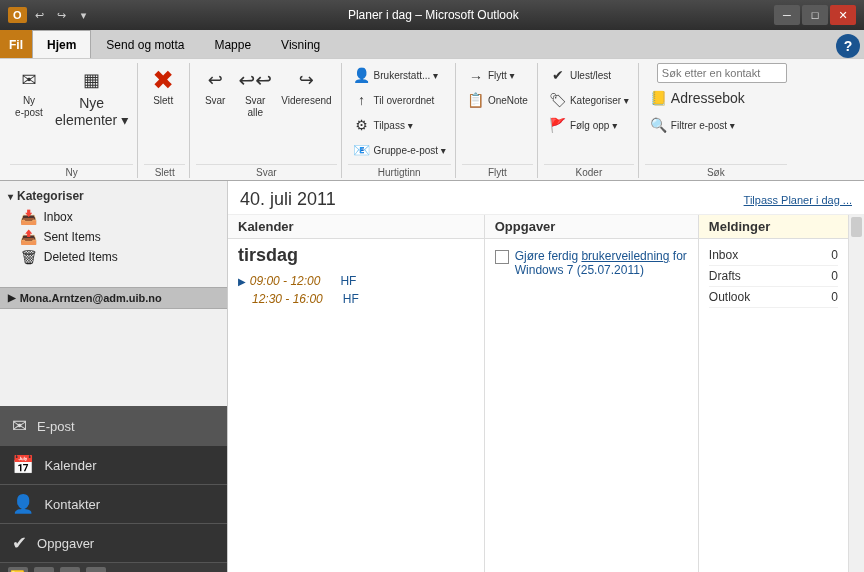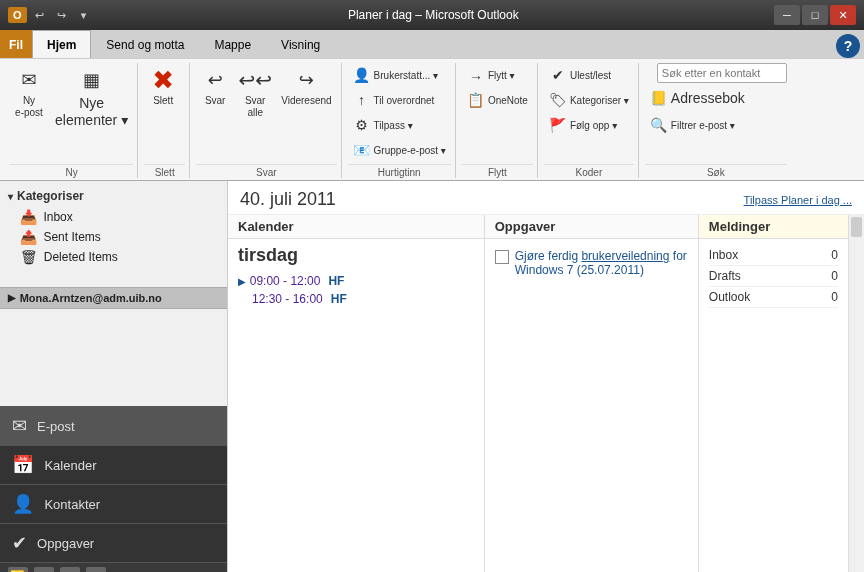--- a/index.html
+++ b/index.html
@@ -190,22 +190,22 @@
 
     
     .cal-day-header {
       font-size: 18px; font-weight: bold; color: #333; margin-bottom: 6px;
     }
     .cal-event {
       display: flex; align-items: center; padding: 2px 0; font-size: 12px;
       color: #333;
     }
     .cal-event-arrow { color: #1a5490; margin-right: 4px; font-size: 10px; }
-    .cal-event-time { color: #4c1d95; margin-right: 8px; }
-    .cal-event-title { color: #1a5490; font-weight: bold; cursor: pointer; }
+    .cal-event-time { color: #a16207; margin-right: 20px; font-style: italic; }
+    .cal-event-title { color: #1a5490; font-weight: normal; cursor: pointer; }
 
     
     .task-item {
       display: flex; align-items: flex-start; gap: 6px; padding: 4px 0; font-size: 12px;
     }
     .task-checkbox {
       width: 14px; height: 14px; border: 1px solid #888; background: white;
       display: flex; align-items: center; justify-content: center; cursor: pointer;
       margin-top: 1px; flex-shrink: 0;
     }

